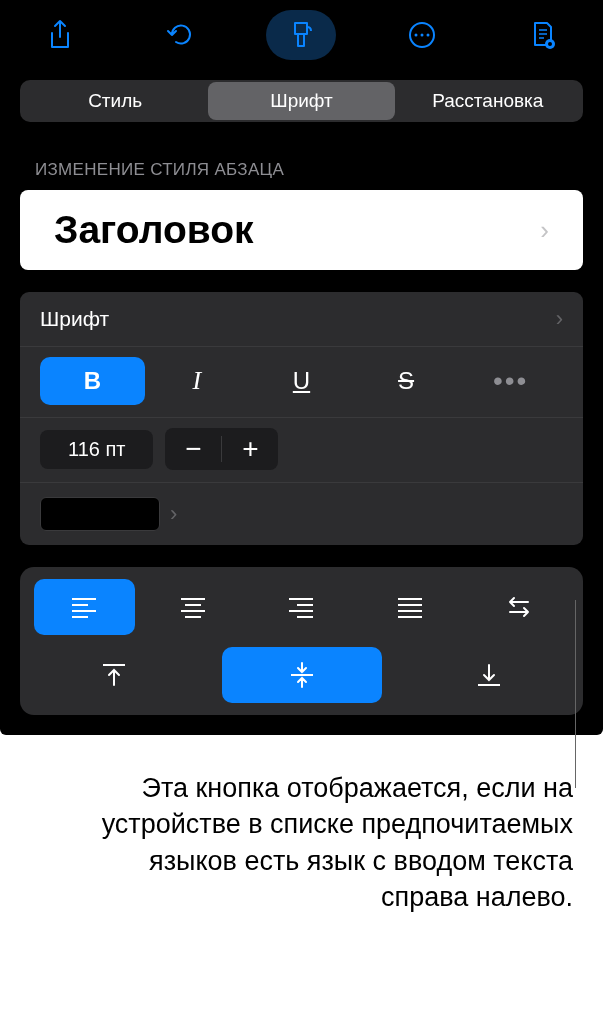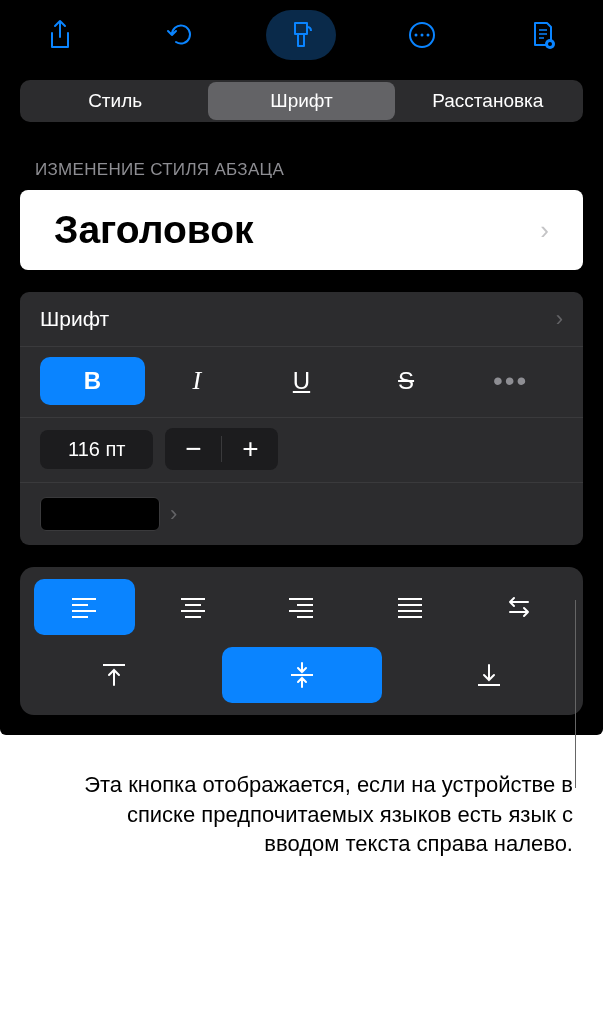--- a/index.html
+++ b/index.html
@@ -206,21 +206,21 @@
     .callout-line {
       position: absolute;
       left: 575px;
       top: -135px;
       width: 1px;
       height: 188px;
       background: #666;
     }
     .callout {
       padding: 35px 30px 0 55px;
-      font-size: 22px;
+      font-size: 27px;
       line-height: 1.35;
       color: #000;
       text-align: right;
     }
     svg { display: block; }
   </style>
 </head>
 <body>
 
 <div class="container">

